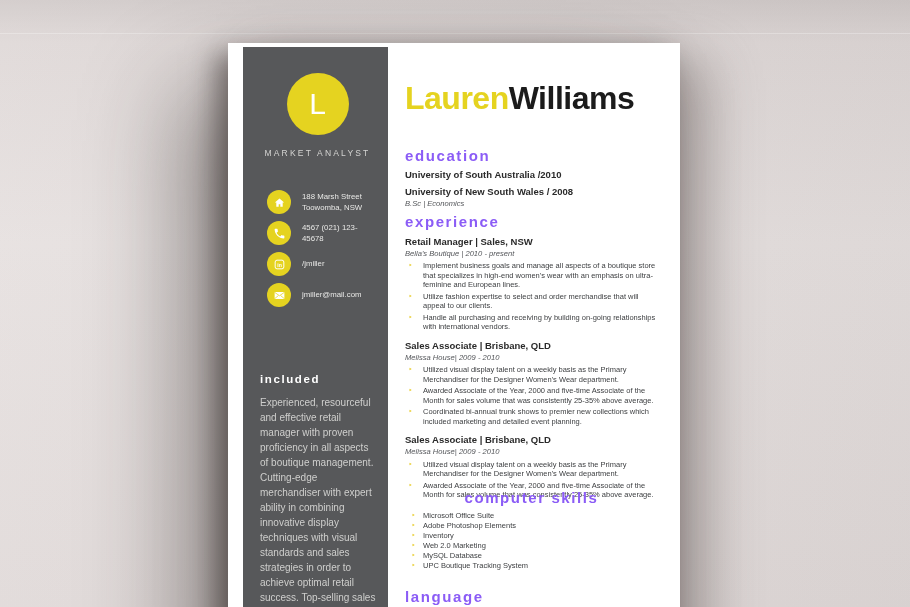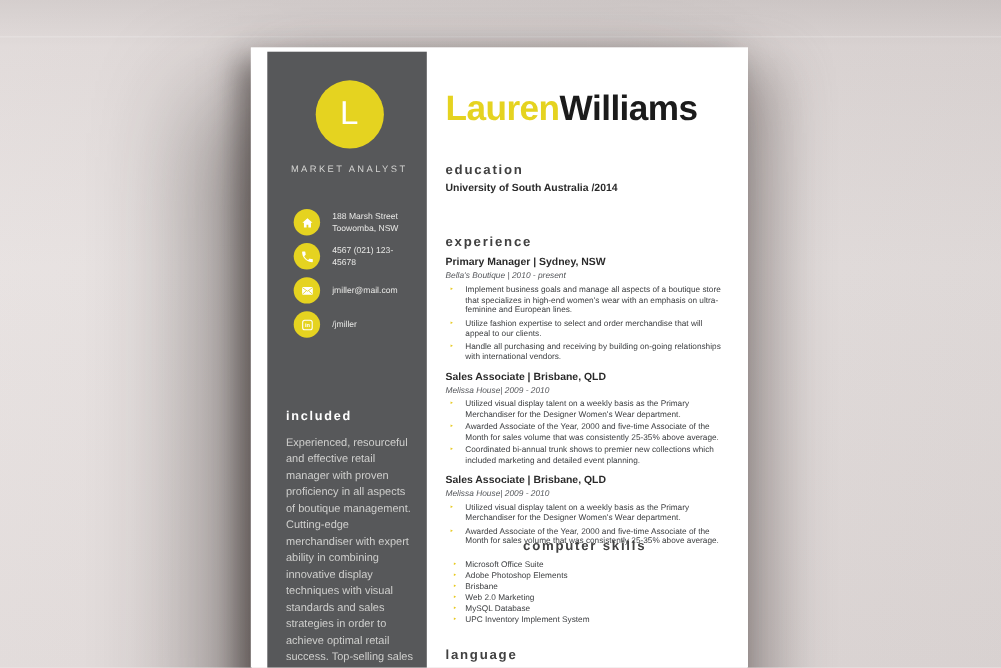--- a/index.html
+++ b/index.html
@@ -59,21 +59,21 @@
   }
   .name .first{color:#e5d320;}
 
   .sec{position:absolute;left:0;width:253px;}
   .sec-education{top:104px;}
   .sec-experience{top:170px;}
   .sec-skills{top:446px;text-align:center;}
   .sec-language{top:545px;}
 
   h2.shead{
-    margin:0;font-size:12px;font-weight:bold;letter-spacing:1.6px;color:#404040;
+    margin:0;font-size:15px;font-weight:bold;letter-spacing:1.6px;color:#8b5cf6;
   }
   .entry{margin-top:5px;}
   .etitle{font-size:9.5px;font-weight:bold;color:#2a2a2a;line-height:1.25;}
   .esub{font-size:7.6px;font-style:italic;color:#54565a;line-height:1.25;margin-top:1px;}
   .job{margin-top:6px;}
   .job + .job{margin-top:8px;}
 
   ul.blist{list-style:none;margin:3px 0 0;padding:0;}
   ul.blist li{display:flex;margin-bottom:2px;font-size:7.5px;line-height:1.27;color:#3c3e40;}
   .arr{flex:none;width:9px;margin:0 5px 0 4px;color:#e7c91e;font-size:8px;line-height:1.2;}
@@ -105,59 +105,63 @@
           <span class="cicon">
             <svg viewBox="0 0 24 24">
                 <path d="M6.6 10.8c1.5 3 3.6 5.1 6.6 6.6l2.2-2.2c.3-.3.7-.4 1-.2 1.1.4 2.3.6 3.6.6.6 0 1 .4 1 1V20c0 .6-.4 1-1 1C10.8 21 3 13.2 3 4c0-.6.4-1 1-1h3.5c.6 0 1 .4 1 1 0 1.2.2 2.4.6 3.6.1.3 0 .7-.2 1l-2.3 2.2z" fill="#ffffff"></path>
               </svg>
           </span>
           <span class="ctext">4567 (021) 123-45678</span>
         </li>
         <li>
           <span class="cicon">
             <svg viewBox="0 0 24 24">
+              <rect x="4" y="4" width="16" height="16" rx="3.5" fill="none" stroke="#ffffff" stroke-width="1.8"></rect>
+              <text x="12" y="16" text-anchor="middle" font-family="Liberation Sans, sans-serif" font-size="9.5" font-weight="bold" fill="#ffffff">in</text>
+            </svg>
+          </span>
+          <span class="ctext">/jmiller</span>
+        </li>
+        <li>
+          <span class="cicon">
+            <svg viewBox="0 0 24 24">
               <rect x="3" y="5.5" width="18" height="13" rx="1.5" fill="#ffffff"></rect>
               <path d="M3.5 6.5l8.5 6 8.5-6M3.5 17.5l6.5-5.5M20.5 17.5L14 12" stroke="#e5d320" stroke-width="1.4" fill="none"></path>
             </svg>
           </span>
           <span class="ctext">jmiller@mail.com</span>
-        </li>
-        <li>
-          <span class="cicon">
-            <svg viewBox="0 0 24 24">
-              <rect x="4" y="4" width="16" height="16" rx="3.5" fill="none" stroke="#ffffff" stroke-width="1.8"></rect>
-              <text x="12" y="16" text-anchor="middle" font-family="Liberation Sans, sans-serif" font-size="9.5" font-weight="bold" fill="#ffffff">in</text>
-            </svg>
-          </span>
-          <span class="ctext">/jmiller</span>
         </li>
       </ul>
 
       <div class="profile">
         <h3>included</h3>
         <p>Experienced, resourceful and effective retail manager with proven proficiency in all aspects of boutique management. Cutting-edge merchandiser with expert ability in combining innovative display techniques with visual standards and sales strategies in order to achieve optimal retail success. Top-selling sales associate who regularly exceeds client expectations by building on-going quality relationships.</p>
       </div>
     </aside>
 
     <main class="content">
 
       <h1 class="name"><span class="first">Lauren</span><span class="last">Williams</span></h1>
 
       <section class="sec sec-education">
         <h2 class="shead">education</h2>
         <div class="entry">
-          <div class="etitle">University of South Australia /2014</div>
+          <div class="etitle">University of South Australia /2010</div>
+        </div>
+        <div class="entry">
+          <div class="etitle">University of New South Wales / 2008</div>
+          <div class="esub">B.Sc | Economics</div>
         </div>
       </section>
 
       <section class="sec sec-experience">
         <h2 class="shead">experience</h2>
 
         <div class="job">
-          <div class="etitle">Primary Manager | Sydney, NSW</div>
+          <div class="etitle">Retail Manager | Sales, NSW</div>
           <div class="esub">Bella's Boutique | 2010 - present</div>
           <ul class="blist">
             <li>
                 <span class="arr">‣</span>
                 <span>Implement business goals and manage all aspects of a boutique store that specializes in high-end women's wear with an emphasis on ultra-feminine and European lines.</span>
               </li>
             <li>
                 <span class="arr">‣</span>
                 <span>Utilize fashion expertise to select and order merchandise that will appeal to our clients.</span>
               </li>
@@ -209,33 +213,33 @@
           <li>
               <span class="arr">‣</span>
               <span>Microsoft Office Suite</span>
             </li>
           <li>
               <span class="arr">‣</span>
               <span>Adobe Photoshop Elements</span>
             </li>
           <li>
               <span class="arr">‣</span>
-              <span>Brisbane</span>
+              <span>Inventory</span>
             </li>
           <li>
               <span class="arr">‣</span>
               <span>Web 2.0 Marketing</span>
             </li>
           <li>
               <span class="arr">‣</span>
               <span>MySQL Database</span>
             </li>
           <li>
               <span class="arr">‣</span>
-              <span>UPC Inventory Implement System</span>
+              <span>UPC Boutique Tracking System</span>
             </li>
         </ul>
       </section>
 
       <section class="sec sec-language">
         <h2 class="shead">language</h2>
         <ul class="blist tight" style="margin-top:4px;">
           <li>
               <span class="arr">‣</span>
               <span>English</span>

